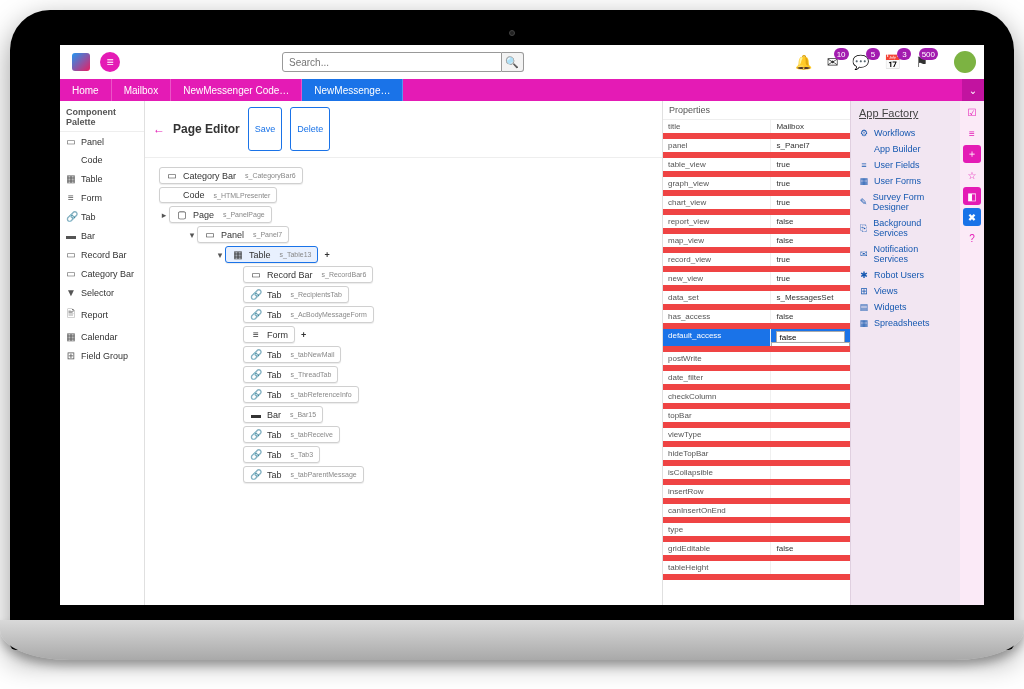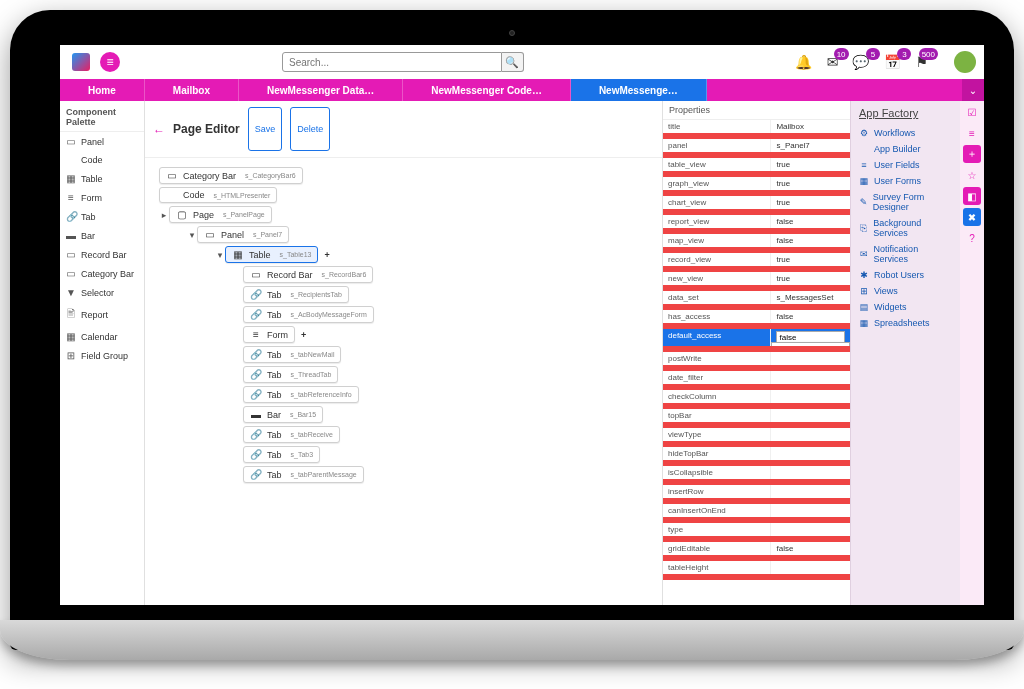--- a/index.html
+++ b/index.html
@@ -16,21 +16,21 @@
   .search-wrap { margin-left:150px; display:flex; align-items:center; }
   .search-input { width:220px; height:20px; border:1px solid #999; border-radius:3px 0 0 3px; padding:0 6px; font-size:10px; }
   .search-btn { width:22px; height:20px; border:1px solid #999; border-left:none; background:#f3f3f3; border-radius:0 3px 3px 0; display:flex; align-items:center; justify-content:center; font-size:11px; cursor:pointer; }
   .top-icons { margin-left:auto; display:flex; gap:14px; align-items:center; }
   .notif { position:relative; color:#333; font-size:14px; }
   .badge { position:absolute; top:-6px; right:-10px; min-width:14px; height:12px; background:#a21caf; color:#fff; font-size:8px; border-radius:6px; display:flex; align-items:center; justify-content:center; padding:0 3px; }
   .avatar { width:22px; height:22px; border-radius:50%; background:#7cb342; margin-left:12px; }
 
   
   .navbar { height:22px; background:#e41bb5; display:flex; align-items:center; font-size:10px; color:#fff; }
-  .navbar .nav-item { padding:0 28px; height:100%; display:flex; align-items:center; cursor:pointer;font-weight:bold; }
+  .navbar .nav-item { padding:0 12px; height:100%; display:flex; align-items:center; cursor:pointer; }
   .navbar .nav-item.sep { border-right:1px solid rgba(255,255,255,0.25); }
   .navbar .active-tab { background:#1a73e8; }
   .nav-collapse { margin-left:auto; width:22px; text-align:center; background:#c213a0; height:100%; display:flex; align-items:center; justify-content:center; cursor:pointer; }
 
   
   .content { display:flex; height:calc(100% - 56px); }
   .palette { width:85px; border-right:1px solid #e0e0e0; font-size:9px; }
   .palette-h { font-weight:bold; padding:6px 6px 4px; font-size:9px; color:#555; border-bottom:1px solid #eee; }
   .pal-item { display:flex; align-items:center; gap:5px; padding:4px 6px; color:#333; cursor:grab; }
   .pal-item .ic { width:10px; text-align:center; color:#555; font-size:10px; }
@@ -98,21 +98,20 @@
         <span class="notif">📅<span class="badge">3</span></span>
         <span class="notif">⚑<span class="badge">500</span></span>
         <div class="avatar"></div>
       </div>
     </div>
 
     <div class="navbar">
       <div id="nav-items" style="display: flex; height: 100%;">
           <div class="nav-item sep">Home</div>
           <div class="nav-item sep">Mailbox</div>
-          <div class="nav-item sep">NewMessenger Data…</div>
           <div class="nav-item sep">NewMessenger Code…</div>
           <div class="nav-item sep active-tab">NewMessenge…</div>
         </div>
       <div class="nav-collapse">
           <span>⌄</span>
         </div>
     </div>
 
     <div class="content">
 

